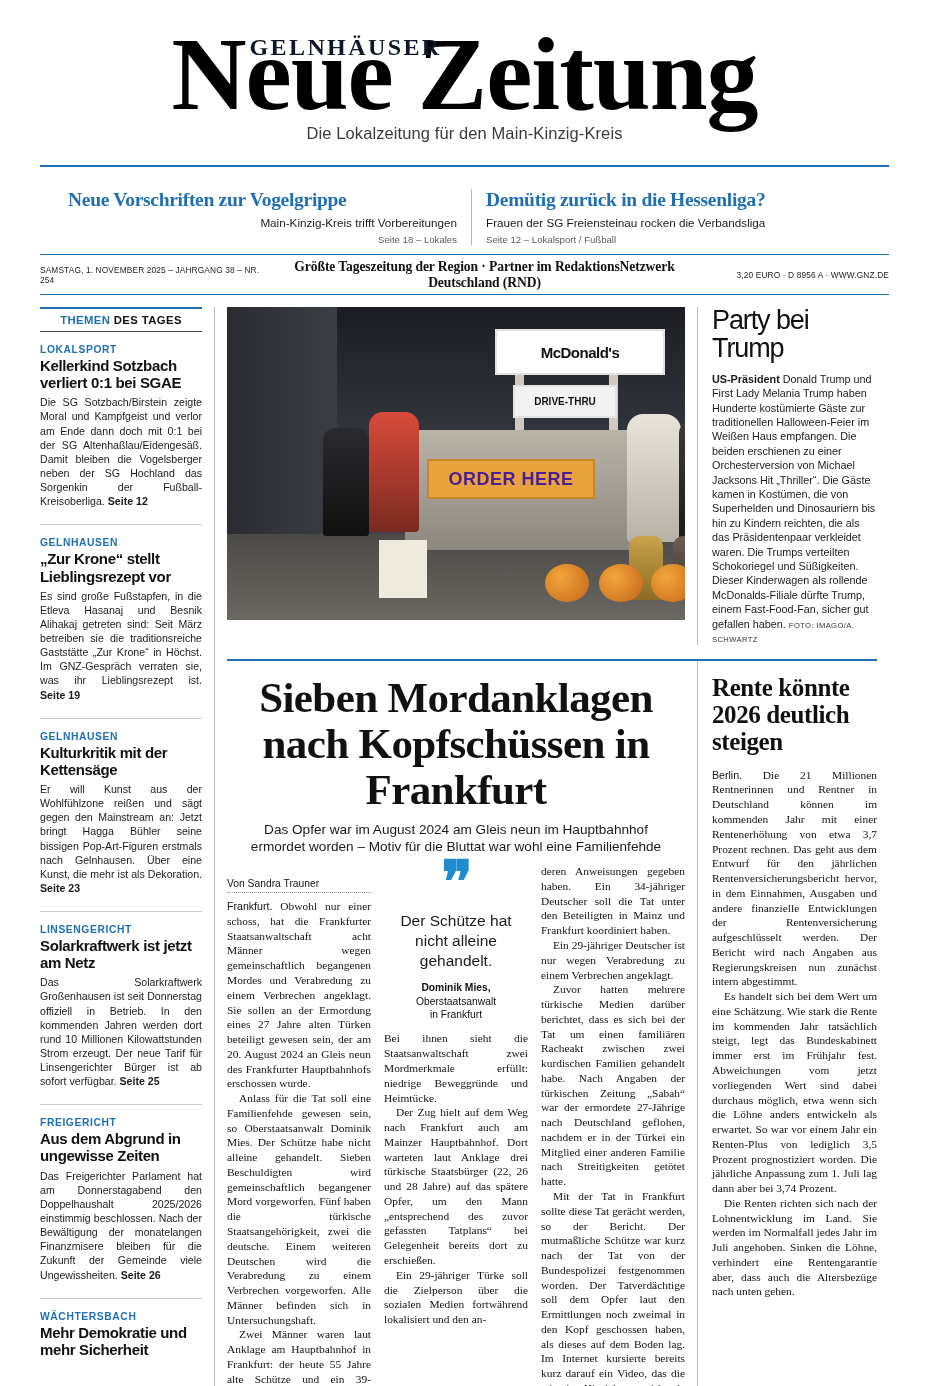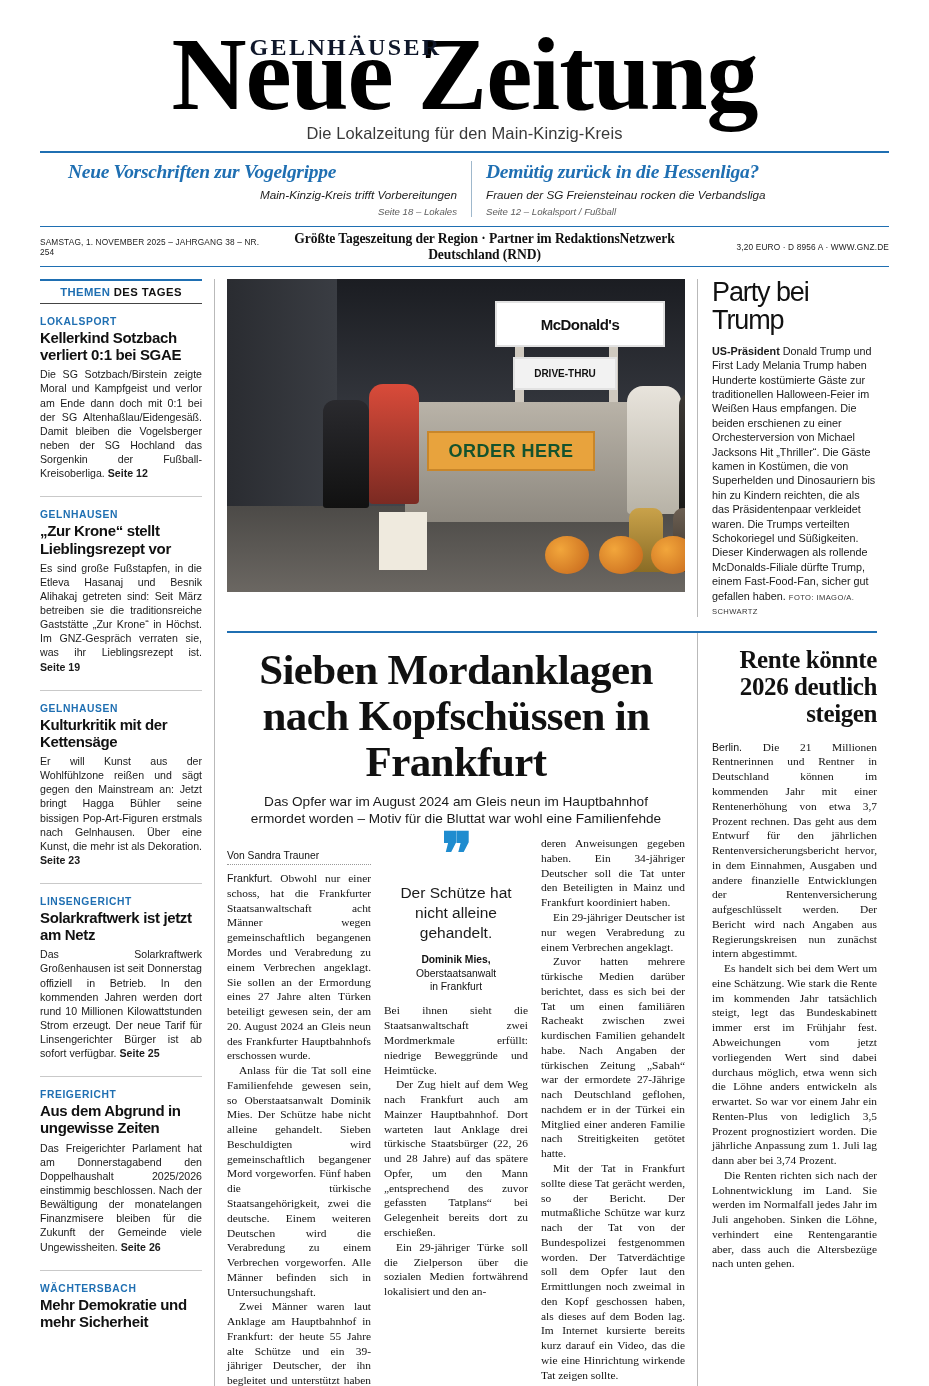--- a/index.html
+++ b/index.html
@@ -37,24 +37,23 @@
   .mast-sub {
     margin-top: 2px;
     font-size: 16.5px;
     color:#3a3a3a;
     letter-spacing:0.1px;
   }
 
   
   .teasers {
     display:flex;
-    margin-top: 8px;
+    margin-top: 22px;
     border-top: 2.5px solid #1f6fb2;
-    padding-top: 8px;
-    font-style: italic;
+    padding-top: 22px;
   }
   .teaser { flex: 1 1 0; padding: 0 14px; position:relative; }
   .teaser + .teaser { border-left: 1px solid #9fb8cc; }
   .teaser:first-child { padding-left: 28px; }
   .teaser-title {
     font-family: "Liberation Serif", serif;
     font-weight: 700;
     font-size: 19.5px;
     color:#1f6fb2;
     line-height:1.12;
@@ -126,21 +125,21 @@
   .ph-sky { position:absolute; inset:0; background:linear-gradient(#1b1d22,#3b3e45 55%,#4a4c52); }
   .ph-ground { position:absolute; left:0; right:0; bottom:0; height:86px; background:linear-gradient(#4c4a47,#6b6762); }
   .ph-wall { position:absolute; left:0; top:0; width:110px; bottom:86px; background:linear-gradient(90deg,#2a2c31,#3a3d43); }
   .ph-sign {
     position:absolute; background:#fff; border:2px solid #e2e2e2;
     display:flex; align-items:center; justify-content:center;
     font-weight:700; color:#111; text-align:center;
   }
   .sign-mc { left:268px; top:22px; width:170px; height:46px; font-size:15px; letter-spacing:-0.5px;}
   .sign-drive { left:286px; top:78px; width:104px; height:33px; font-size:10px; background:#f2f2f2;}
-  .sign-order { left:200px; top:152px; width:168px; height:40px; background:#e8a33d; border-color:#c8862a; color:#14532d; font-size:18px; letter-spacing:0.5px;}
+  .sign-order { left:200px; top:152px; width:168px; height:40px; background:#e8a33d; border-color:#c8862a; color:#4c1d95; font-size:18px; letter-spacing:0.5px;}
   .ph-post { position:absolute; width:9px; background:#cfc9bf; }
   .ph-cart { position:absolute; left:178px; bottom:70px; width:230px; height:120px; background:linear-gradient(#b9b3a8,#8d887f); border-radius:6px; }
   .ph-figA { position:absolute; left:142px; bottom:88px; width:50px; height:120px; background:linear-gradient(#d94b3a,#7b2a22); border-radius:14px 14px 4px 4px; }
   .ph-figB { position:absolute; left:96px; bottom:84px; width:46px; height:108px; background:linear-gradient(#2a2a2e,#111); border-radius:12px 12px 3px 3px; }
   .ph-figC { position:absolute; left:400px; bottom:78px; width:54px; height:128px; background:linear-gradient(#e8e4dc,#b7b2a6); border-radius:16px 16px 4px 4px; }
   .ph-figD { position:absolute; left:452px; bottom:76px; width:50px; height:124px; background:linear-gradient(#3d3a36,#1a1917); border-radius:14px 14px 4px 4px; }
   .ph-pump { position:absolute; bottom:18px; width:44px; height:38px; background:radial-gradient(circle at 35% 35%,#f2a63b,#c4641a); border-radius:50%; }
   .ph-kid { position:absolute; bottom:20px; width:34px; height:64px; border-radius:10px 10px 3px 3px; }
   .ph-bag { position:absolute; left:152px; bottom:22px; width:48px; height:58px; background:#efeade; }
 
@@ -179,21 +178,21 @@
 
   
   .quote-box { text-align:center; margin: 2px 0 10px 0; }
   .q-mark { font-family:"Liberation Serif", serif; color:#1f8ccf; font-size:58px; font-weight:700; line-height:0.6; letter-spacing:-2px; }
   .q-text { font-size:15.5px; line-height:1.3; color:#1a1a1a; margin-top:10px; }
   .q-attr { font-size:10.3px; margin-top:10px; line-height:1.3; }
   .q-attr b { font-weight:700; }
 
   .side-hl {
     font-family:"Liberation Serif", serif; font-weight:700;
-    font-size: 25px; line-height:1.07; text-align:right;
+    font-size: 25px; line-height:1.07; text-align:left;
     letter-spacing:-0.4px; margin-top:14px;
   }
   .side-art { margin-top:12px; }
 </style>
 </head>
 <body>
 
 <div class="page">
 
   <div class="masthead">

